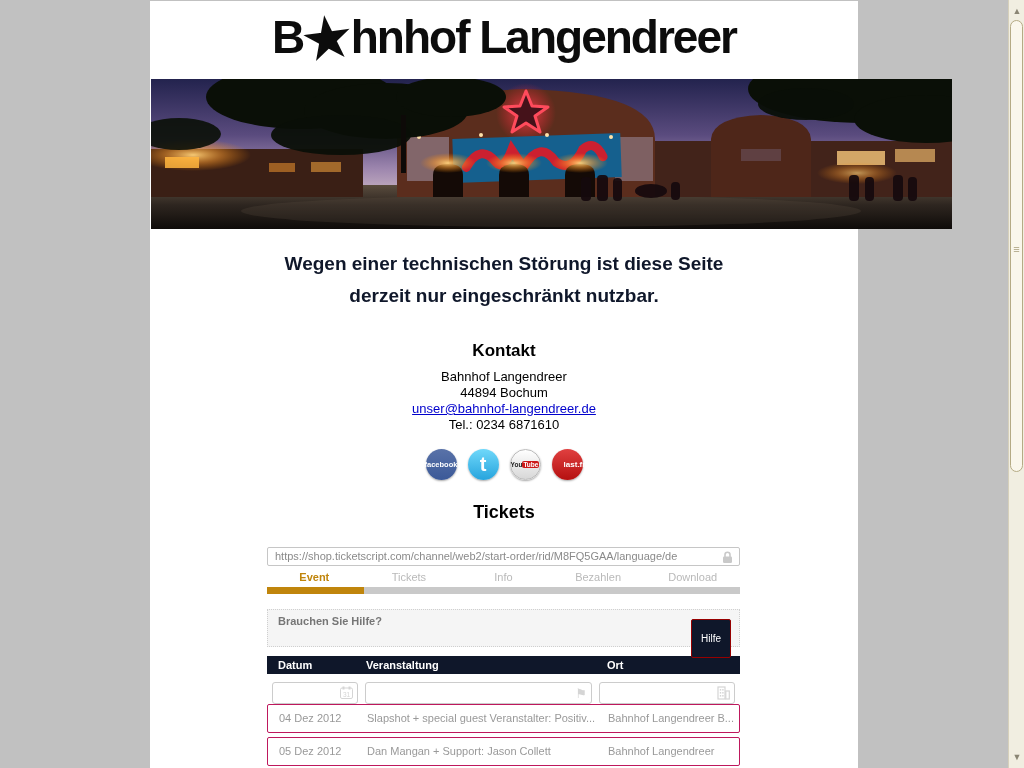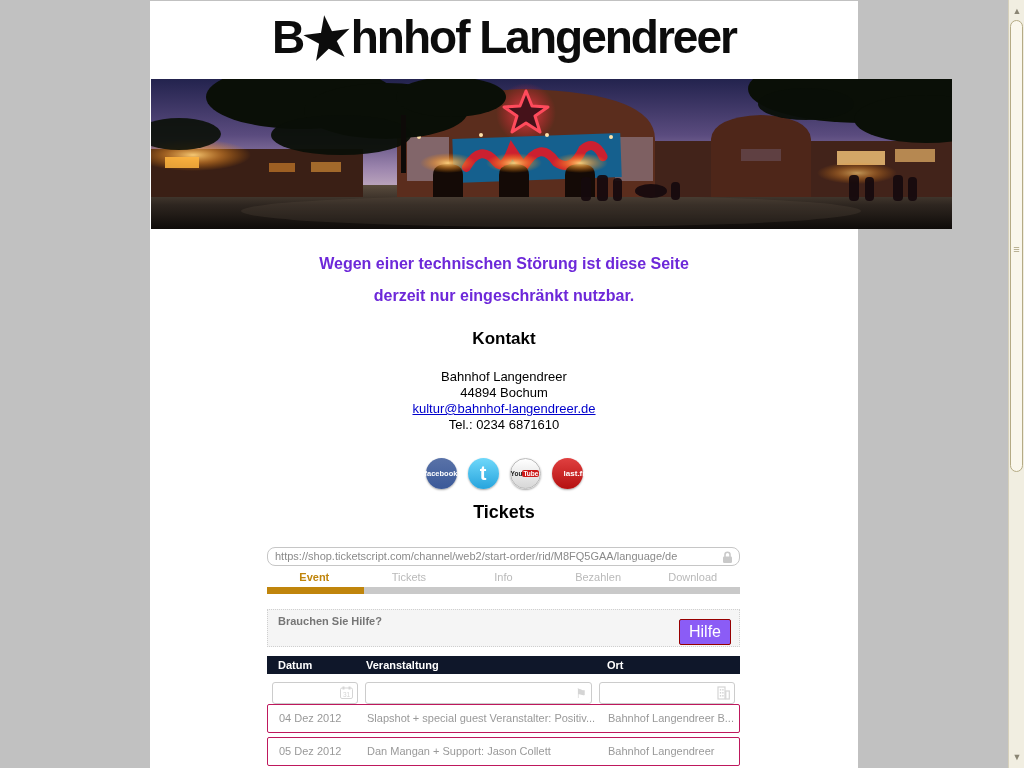--- a/index.html
+++ b/index.html
@@ -17,59 +17,59 @@
     position:absolute; top:6px; left:0; width:100%; text-align:center;
     font-weight:bold; font-size:46px; color:#0c0c0c; letter-spacing:-2px;
     line-height:60px; white-space:nowrap;
   }
   .logo .star { font-size:54px; letter-spacing:-1px; vertical-align:-4px; display:inline-block; transform:rotate(-8deg); }
   
   .banner { position:absolute; left:151px; top:79px; width:801px; height:150px; overflow:hidden; }
   
   .notice {
     position:absolute; top:247px; left:0; width:100%; text-align:center;
-    font-weight:bold; font-size:16px; line-height:32px; color:#6d28d9;
+    font-weight:bold; font-size:19px; line-height:32px; color:#0f172a;
   }
   
-  .kontakt-h { position:absolute; top:328px; left:0; width:100%; text-align:center;
+  .kontakt-h { position:absolute; top:340px; left:0; width:100%; text-align:center;
     font-weight:bold; font-size:17px; color:#000; }
   .address { position:absolute; top:368px; left:0; width:100%; text-align:center;
     font-size:13px; line-height:16px; color:#000; }
   .address a { color:#0000cc; text-decoration:underline; }
   
   .social { position:absolute; top:448px; left:0; width:100%; display:flex;
     justify-content:center; gap:11px; }
   .sicon { width:31px; height:31px; border-radius:50%; display:flex; align-items:center;
-    justify-content:center; box-shadow:0 1px 2px rgba(0,0,0,0.35); font-weight:bold;margin-top:9px; }
+    justify-content:center; box-shadow:0 1px 2px rgba(0,0,0,0.35); font-weight:bold; }
   .sicon.fb { background:linear-gradient(#5972a8,#3b5998); color:#fff; font-size:7.5px; }
   .sicon.tw { background:linear-gradient(#6fd8fa,#27a4dd); color:#fff; font-size:20px;
     font-weight:bold; line-height:31px; }
   .sicon.yt { background:linear-gradient(#ffffff,#d7d7d7); border:1px solid #bbb; font-size:6.5px; }
   .sicon.yt .you { color:#222; }
   .sicon.yt .tube { background:#cc1818; color:#fff; border-radius:2px; padding:0 1px; }
   .sicon.lf { background:linear-gradient(#e04040,#b51010); color:#fff; font-size:8px;padding-left:19px; }
   
   .tickets-h { position:absolute; top:501px; left:0; width:100%; text-align:center;
     font-weight:bold; font-size:18px; color:#000; }
   .widget { position:absolute; top:546px; left:117px; width:473px; font-size:11px; }
-  .urlbar { position:relative; height:19px; border:1px solid #c6c6c6; border-radius:8px;
+  .urlbar { position:relative; height:19px; border:1px solid #c6c6c6; border-radius:2px;
     background:#fff; color:#8a8a8a; font-size:11px; line-height:17px; padding:0 24px 0 7px;
     white-space:nowrap; overflow:hidden; }
   .urlbar .lock { position:absolute; right:6px; top:3px; }
   .tabs { display:flex; margin-top:4px; height:14px; }
   .tab { flex:1; text-align:center; color:#b9b9b9; font-size:11px; line-height:14px; }
   .tab.active { color:#c0850c; font-weight:bold; }
   .progress { margin-top:3px; height:7px; background:#c9c9c9; }
   .progress .fill { height:7px; width:20.6%; background:#c0850c; }
   .helpbox { margin-top:15px; position:relative; border:1px dotted #cfcfcf; background:#f5f5f5;
     padding:5px 10px; height:38px; }
   .helpbox .t { font-weight:bold; color:#767676; line-height:13px; }
   .helpbox .d { color:#9a9a9a; line-height:13px; }
-  .hilfe { position:absolute; right:8px; top:9px; background:#8b5cf6; border:1px solid #970000;
-    color:#fff; font-size:16px; padding:3px 9px; border-radius:2px; cursor:pointer; }
+  .hilfe { position:absolute; right:8px; top:9px; background:#0f172a; border:1px solid #970000;
+    color:#fff; font-size:10px; padding:13px 9px; border-radius:2px; cursor:pointer; }
   .thead { margin-top:9px; display:flex; background:#0f172a; color:#fff; font-weight:bold;
     height:18px; line-height:18px; }
   .c1 { width:88px; padding-left:11px; } .c2 { width:241px; padding-left:11px; }
   .c3 { flex:1; padding-left:11px; }
   .thead div, .trow div { white-space:nowrap; overflow:hidden; }
   .filters { display:flex; margin-top:8px; padding:0 5px; gap:7px; }
   .fin { position:relative; height:22px; border:1px solid #cccccc; border-radius:3px; background:#fff; }
   .fin input { width:100%; height:100%; border:none; outline:none; background:transparent;
     font-size:11px; padding:0 18px 0 5px; }
   .fin .ficon { position:absolute; right:4px; top:3px; color:#d5d5d5; font-size:13px; line-height:15px; }
@@ -97,21 +97,21 @@
   <div class="notice">
     <div>Wegen einer technischen Störung ist diese Seite</div>
     <div>derzeit nur eingeschränkt nutzbar.</div>
   </div>
 
   <div class="kontakt-h">Kontakt</div>
 
   <div class="address">
     <div>Bahnhof Langendreer</div>
     <div>44894 Bochum</div>
-    <div><a href="#">kultur@bahnhof-langendreer.de</a></div>
+    <div><a href="#">unser@bahnhof-langendreer.de</a></div>
     <div>Tel.: 0234 6871610</div>
   </div>
 
   <div class="social">
     <div class="sicon fb">
         <span>facebook</span>
       </div>
     <div class="sicon tw">
         <span>t</span>
       </div>

